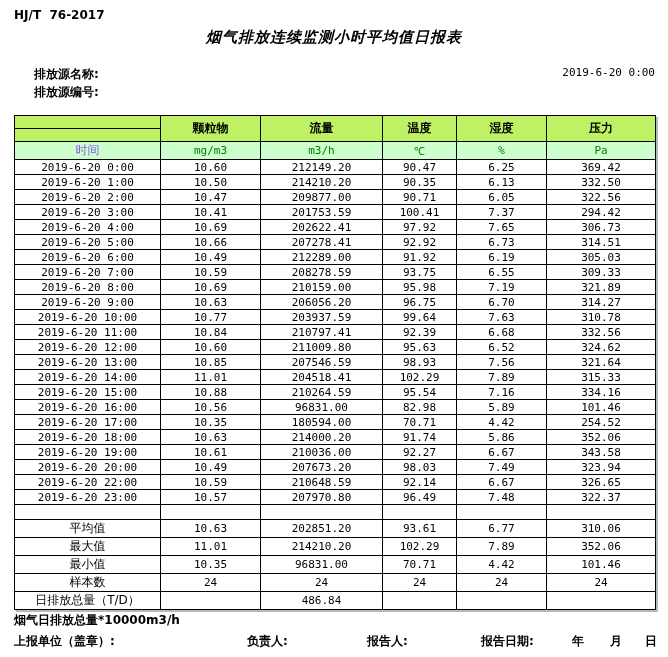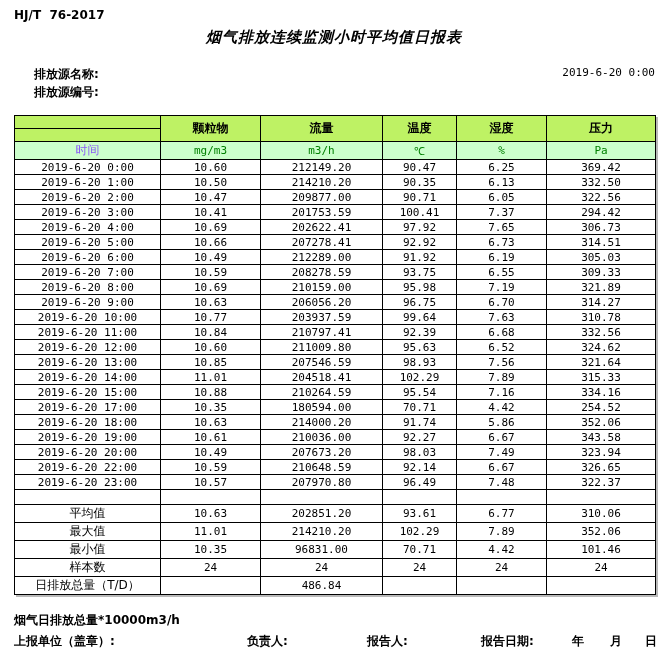--- a/index.html
+++ b/index.html
@@ -208,20 +208,28 @@
       </tr>
       <tr>
         <td>2019-6-20 15:00</td>
         <td>10.88</td>
         <td>210264.59</td>
         <td>95.54</td>
         <td>7.16</td>
         <td>334.16</td>
       </tr>
       <tr>
+        <td>2019-6-20 16:00</td>
+        <td>10.56</td>
+        <td>96831.00</td>
+        <td>82.98</td>
+        <td>5.89</td>
+        <td>101.46</td>
+      </tr>
+      <tr>
         <td>2019-6-20 17:00</td>
         <td>10.35</td>
         <td>180594.00</td>
         <td>70.71</td>
         <td>4.42</td>
         <td>254.52</td>
       </tr>
       <tr>
         <td>2019-6-20 18:00</td>
         <td>10.63</td>

